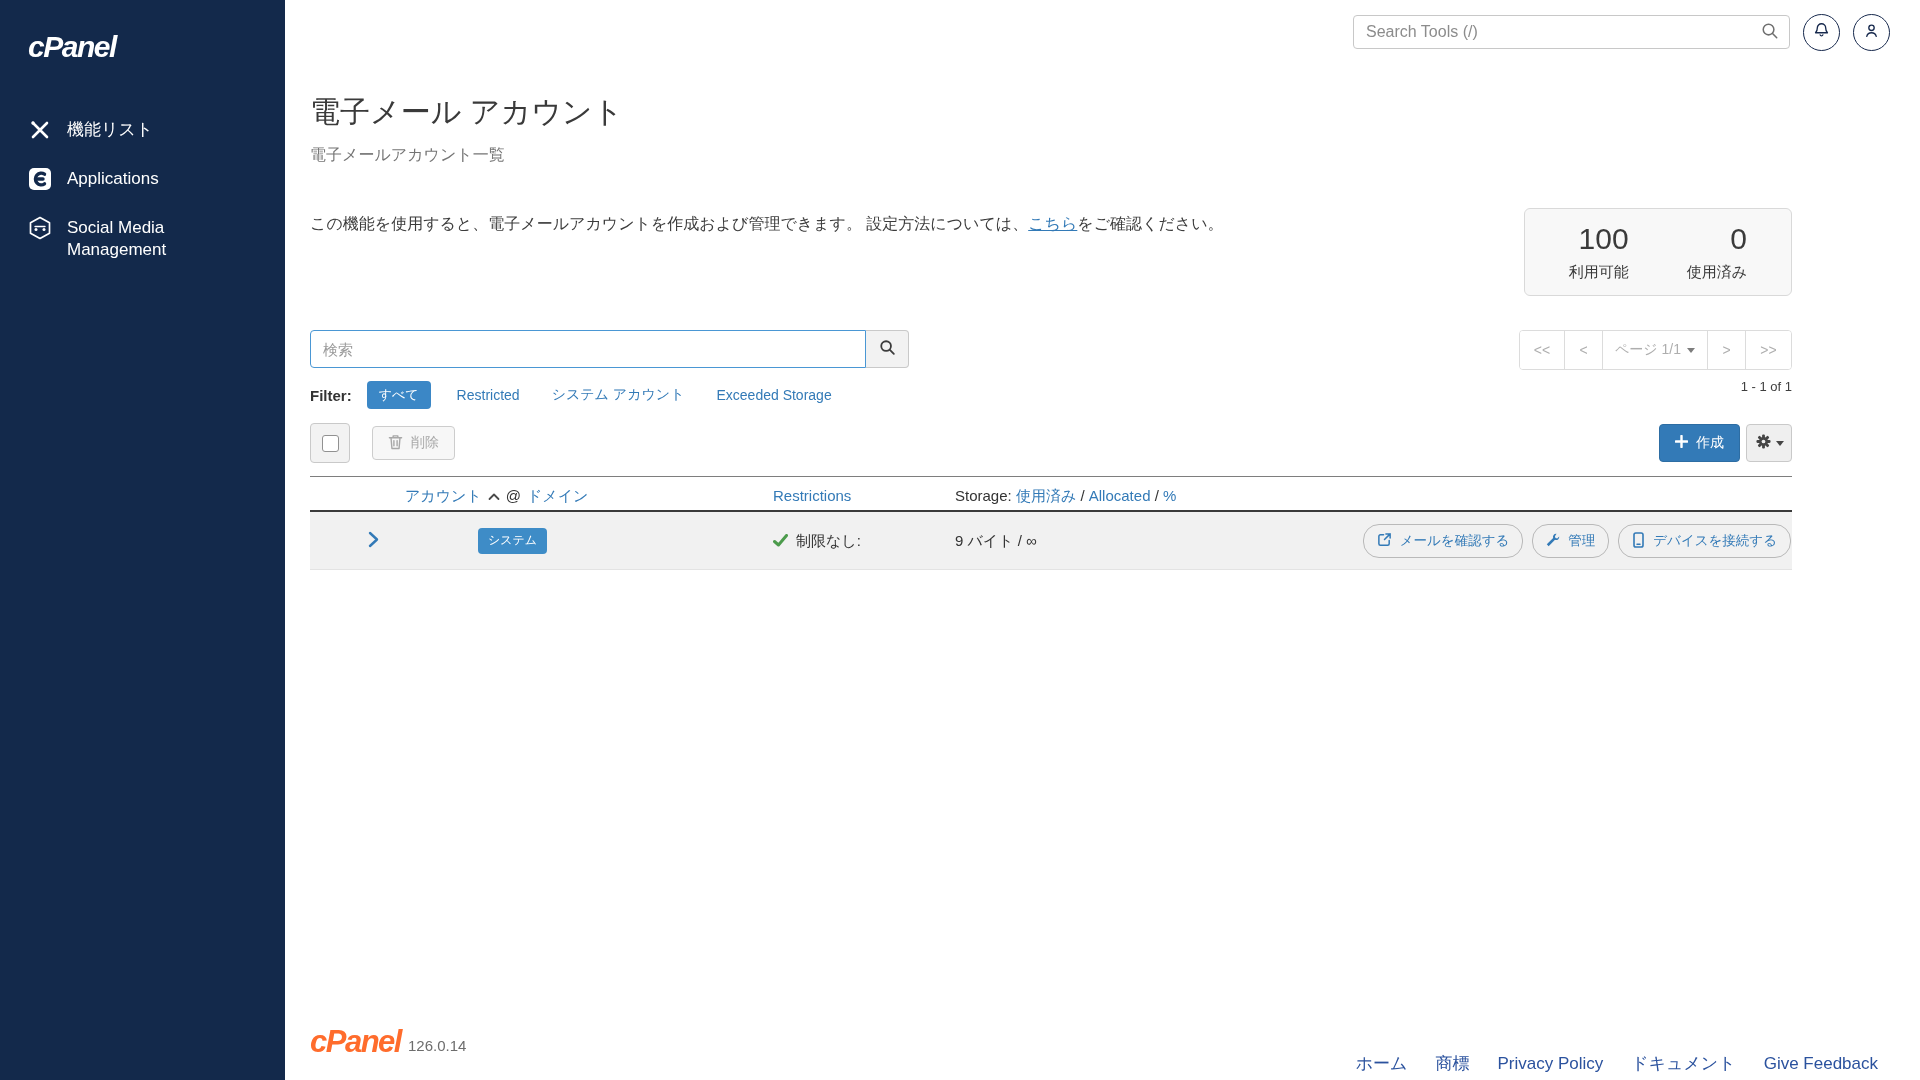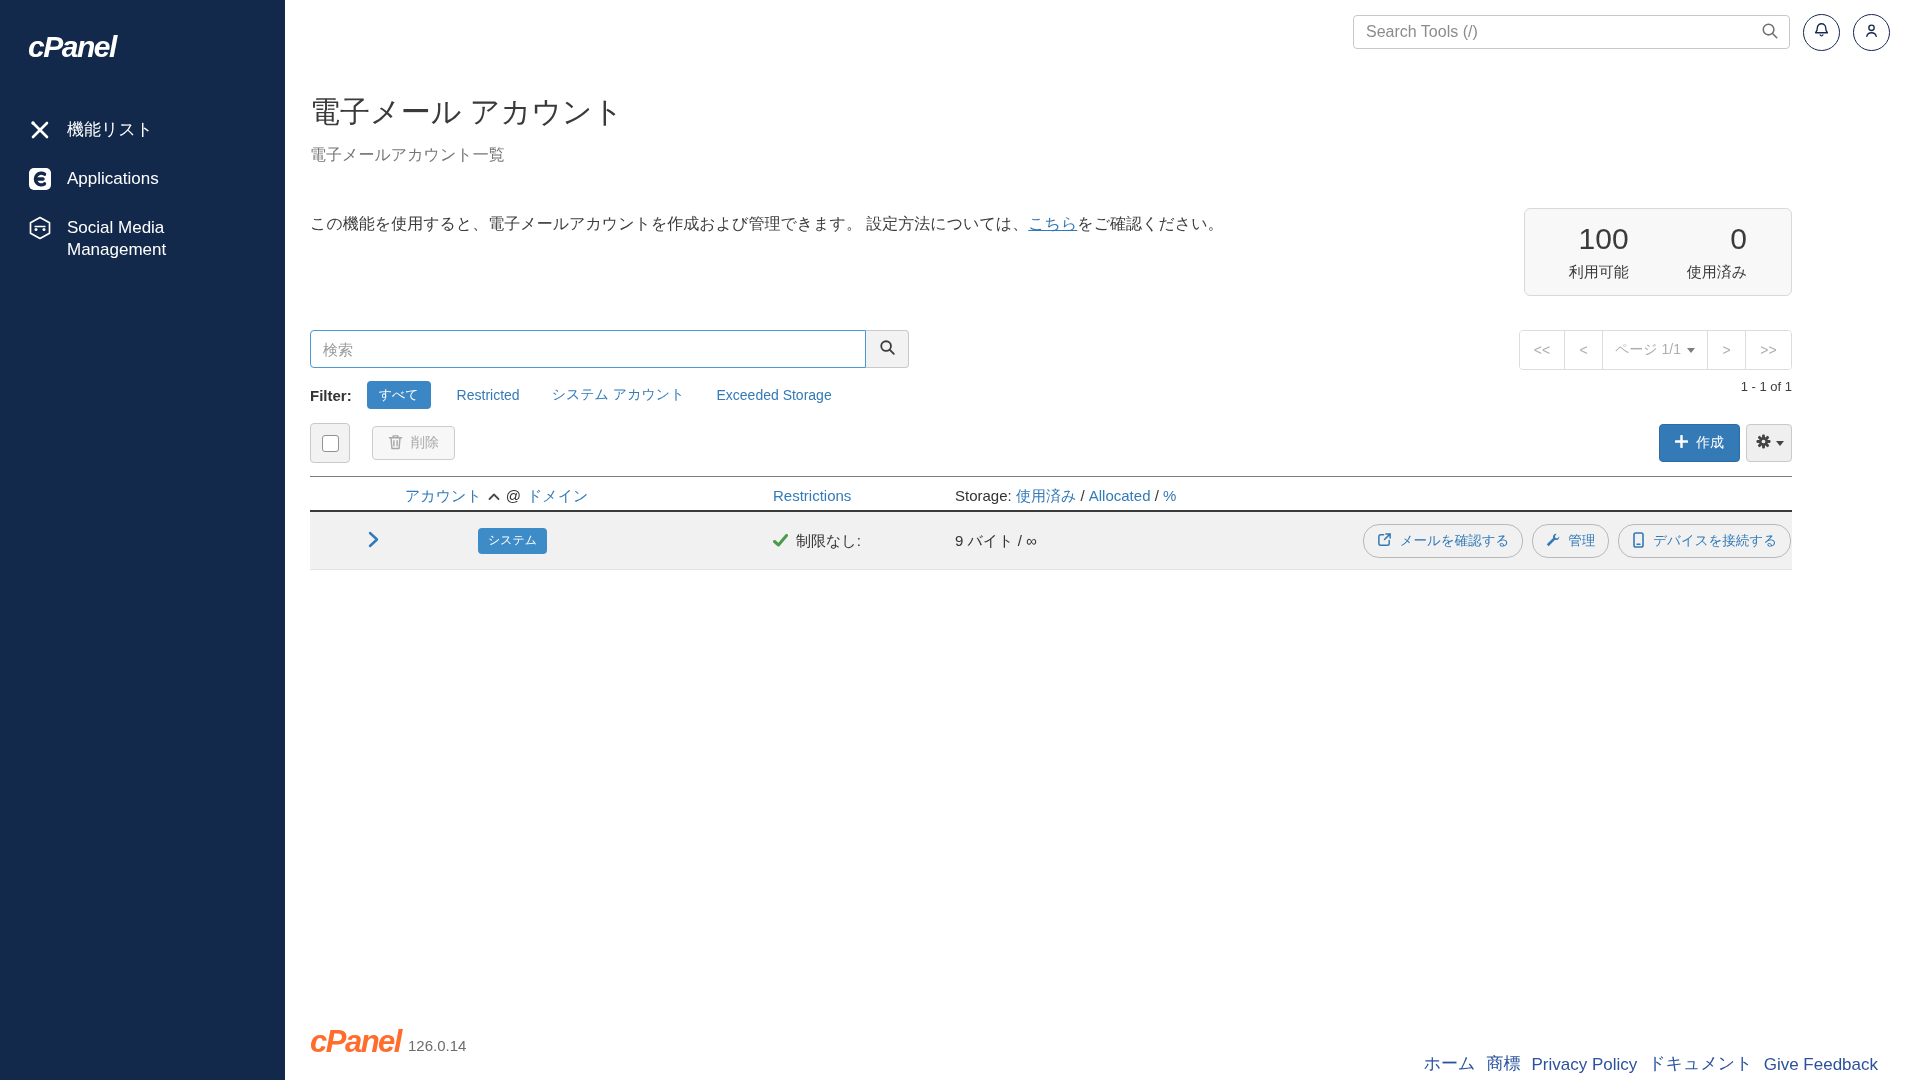--- a/index.html
+++ b/index.html
@@ -163,21 +163,21 @@
   .footer {
     position:absolute; left:310px; top:1008px; width:1568px;
     display:flex; justify-content:space-between; align-items:center;
   }
   .footer-left { display:flex; align-items:flex-end; gap:7px; cursor:pointer; }
   .footer-logo {
     font-style:italic; font-weight:700; font-size:31px; letter-spacing:-1.5px; color:#ff6c2c;
     line-height:0.9;
   }
   .footer-version { font-size:15px; color:#6d6d6d; padding-bottom:1px; }
-  .footer-links { display:flex; gap:11px; align-items:flex-end;margin-top:44px; }
+  .footer-links { display:flex; gap:28px; align-items:center;margin-top:44px; }
   .footer-links a { color:#2b529e; font-size:17px; cursor:pointer; }
 </style>
 </head>
 <body>
 
 <div class="sidebar">
   <span class="logo-word">cPanel</span>
   <div class="nav">
     <div class="nav-item">
       <span class="nicon">

